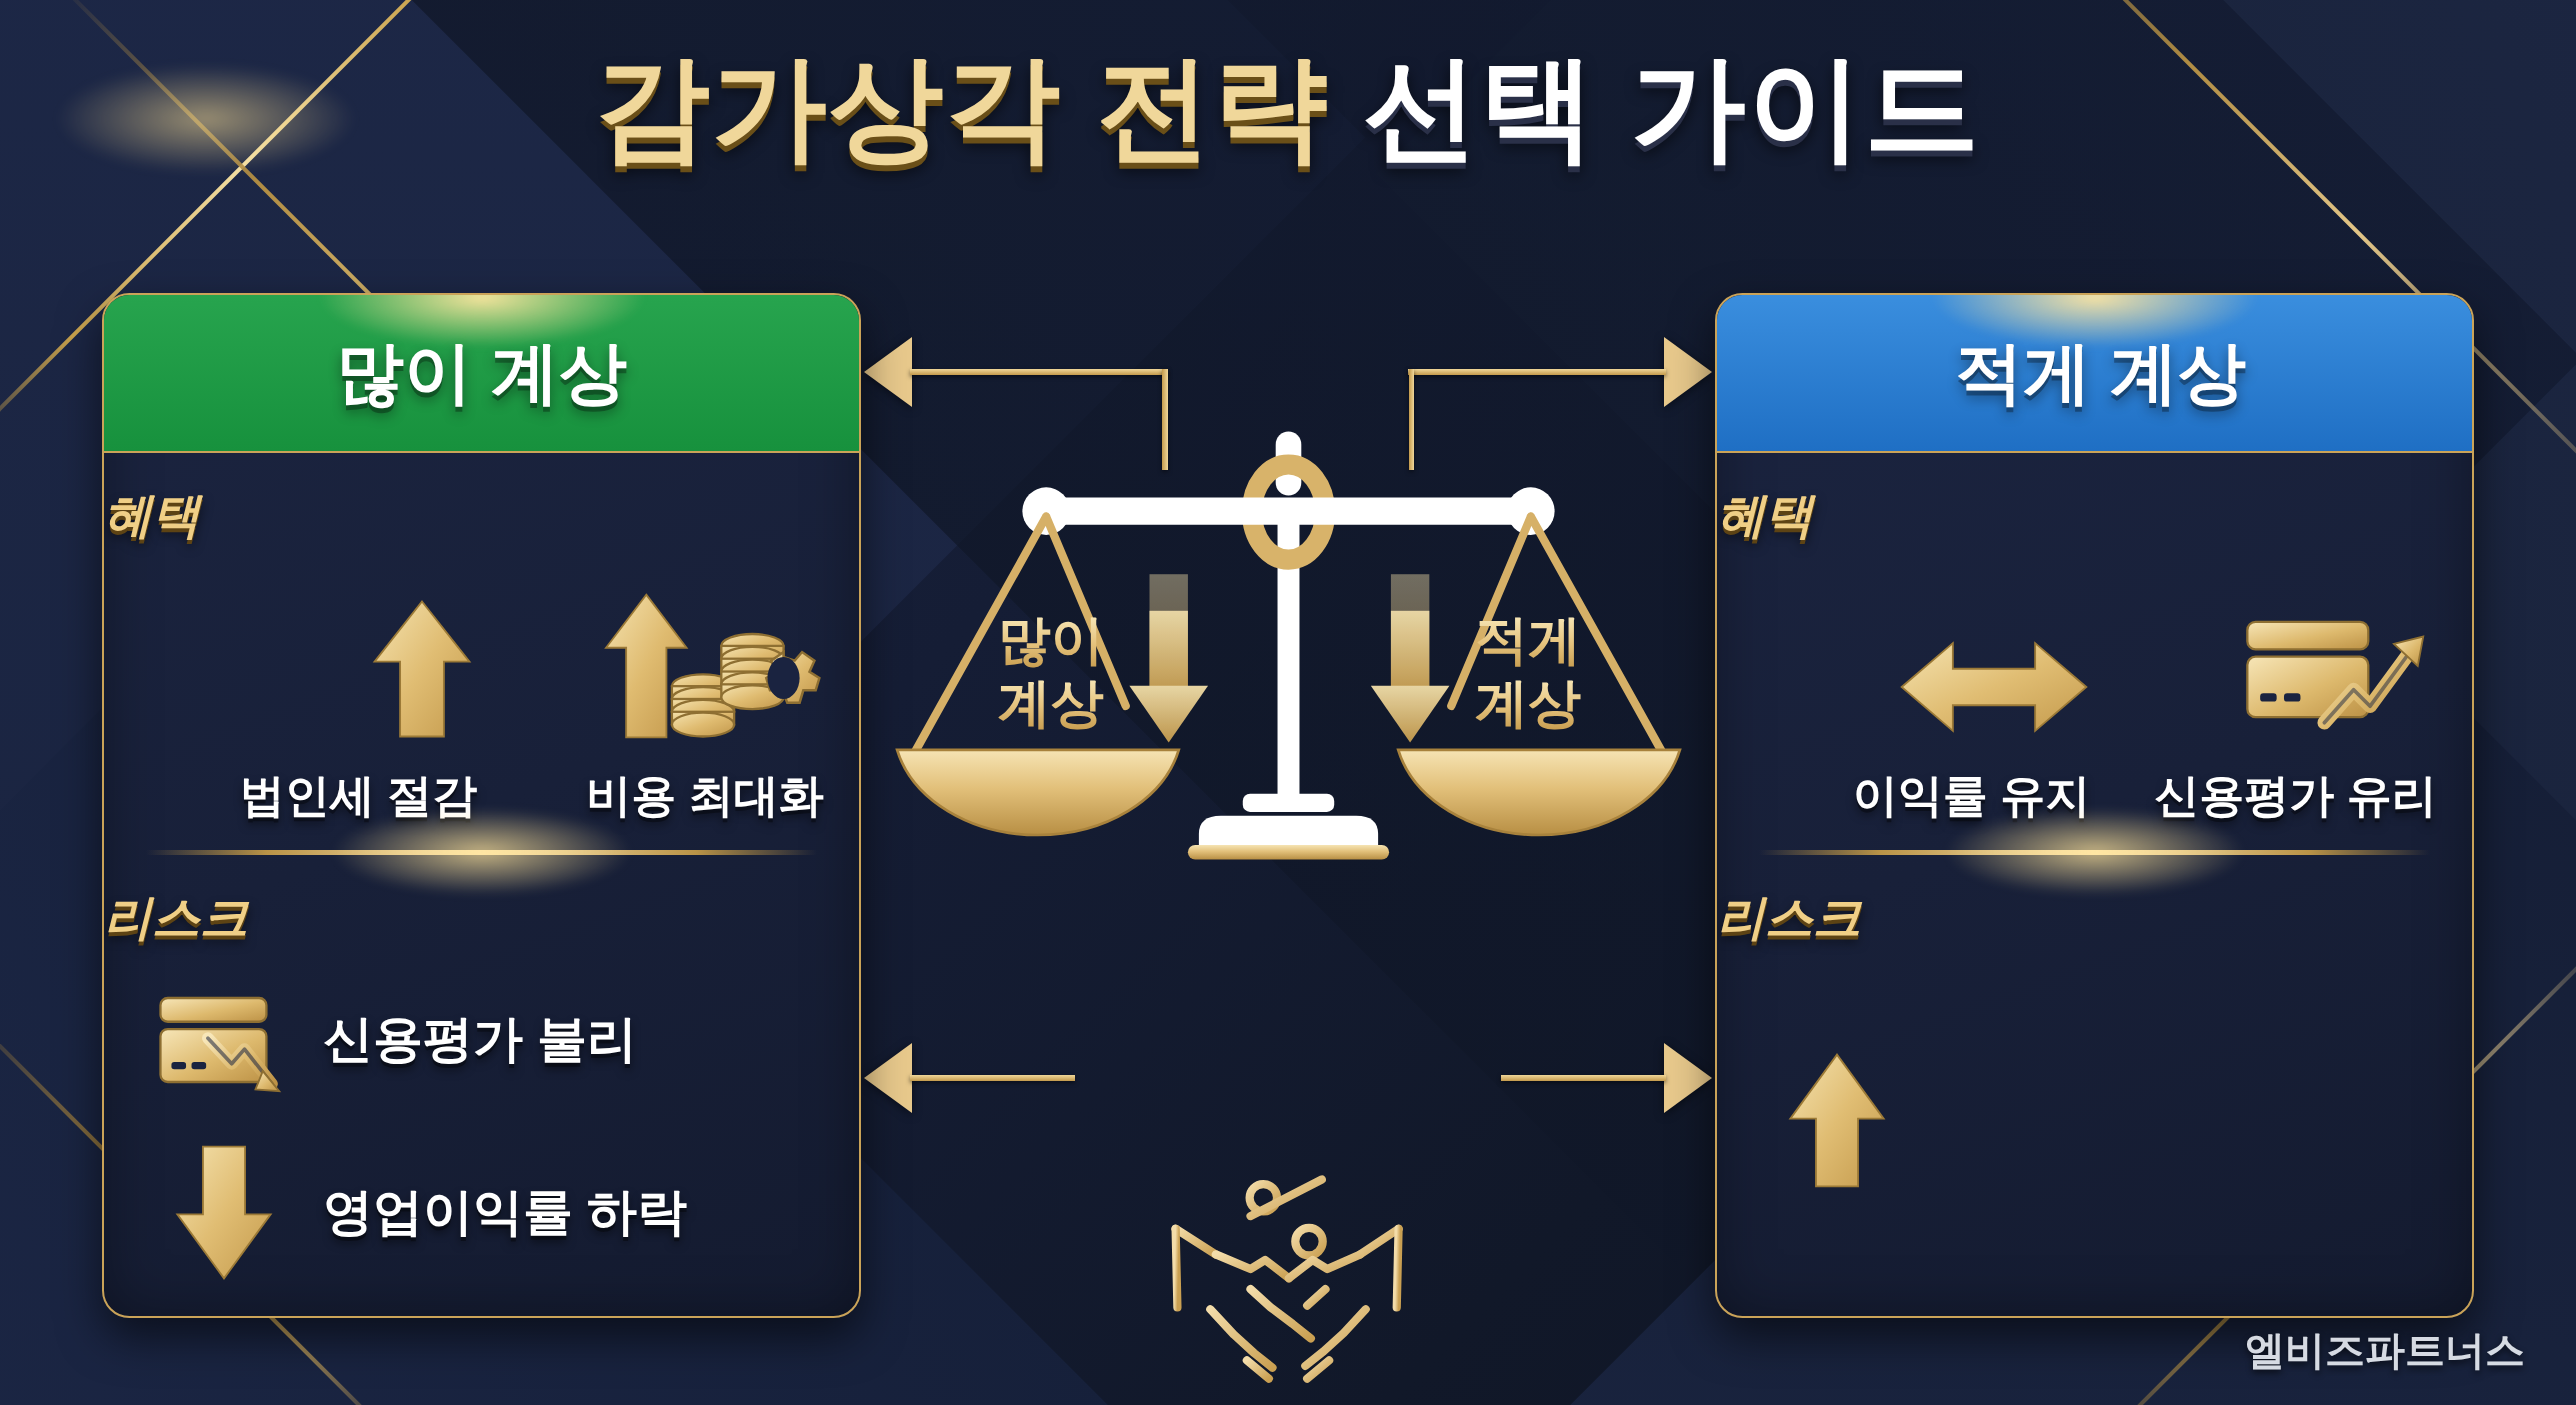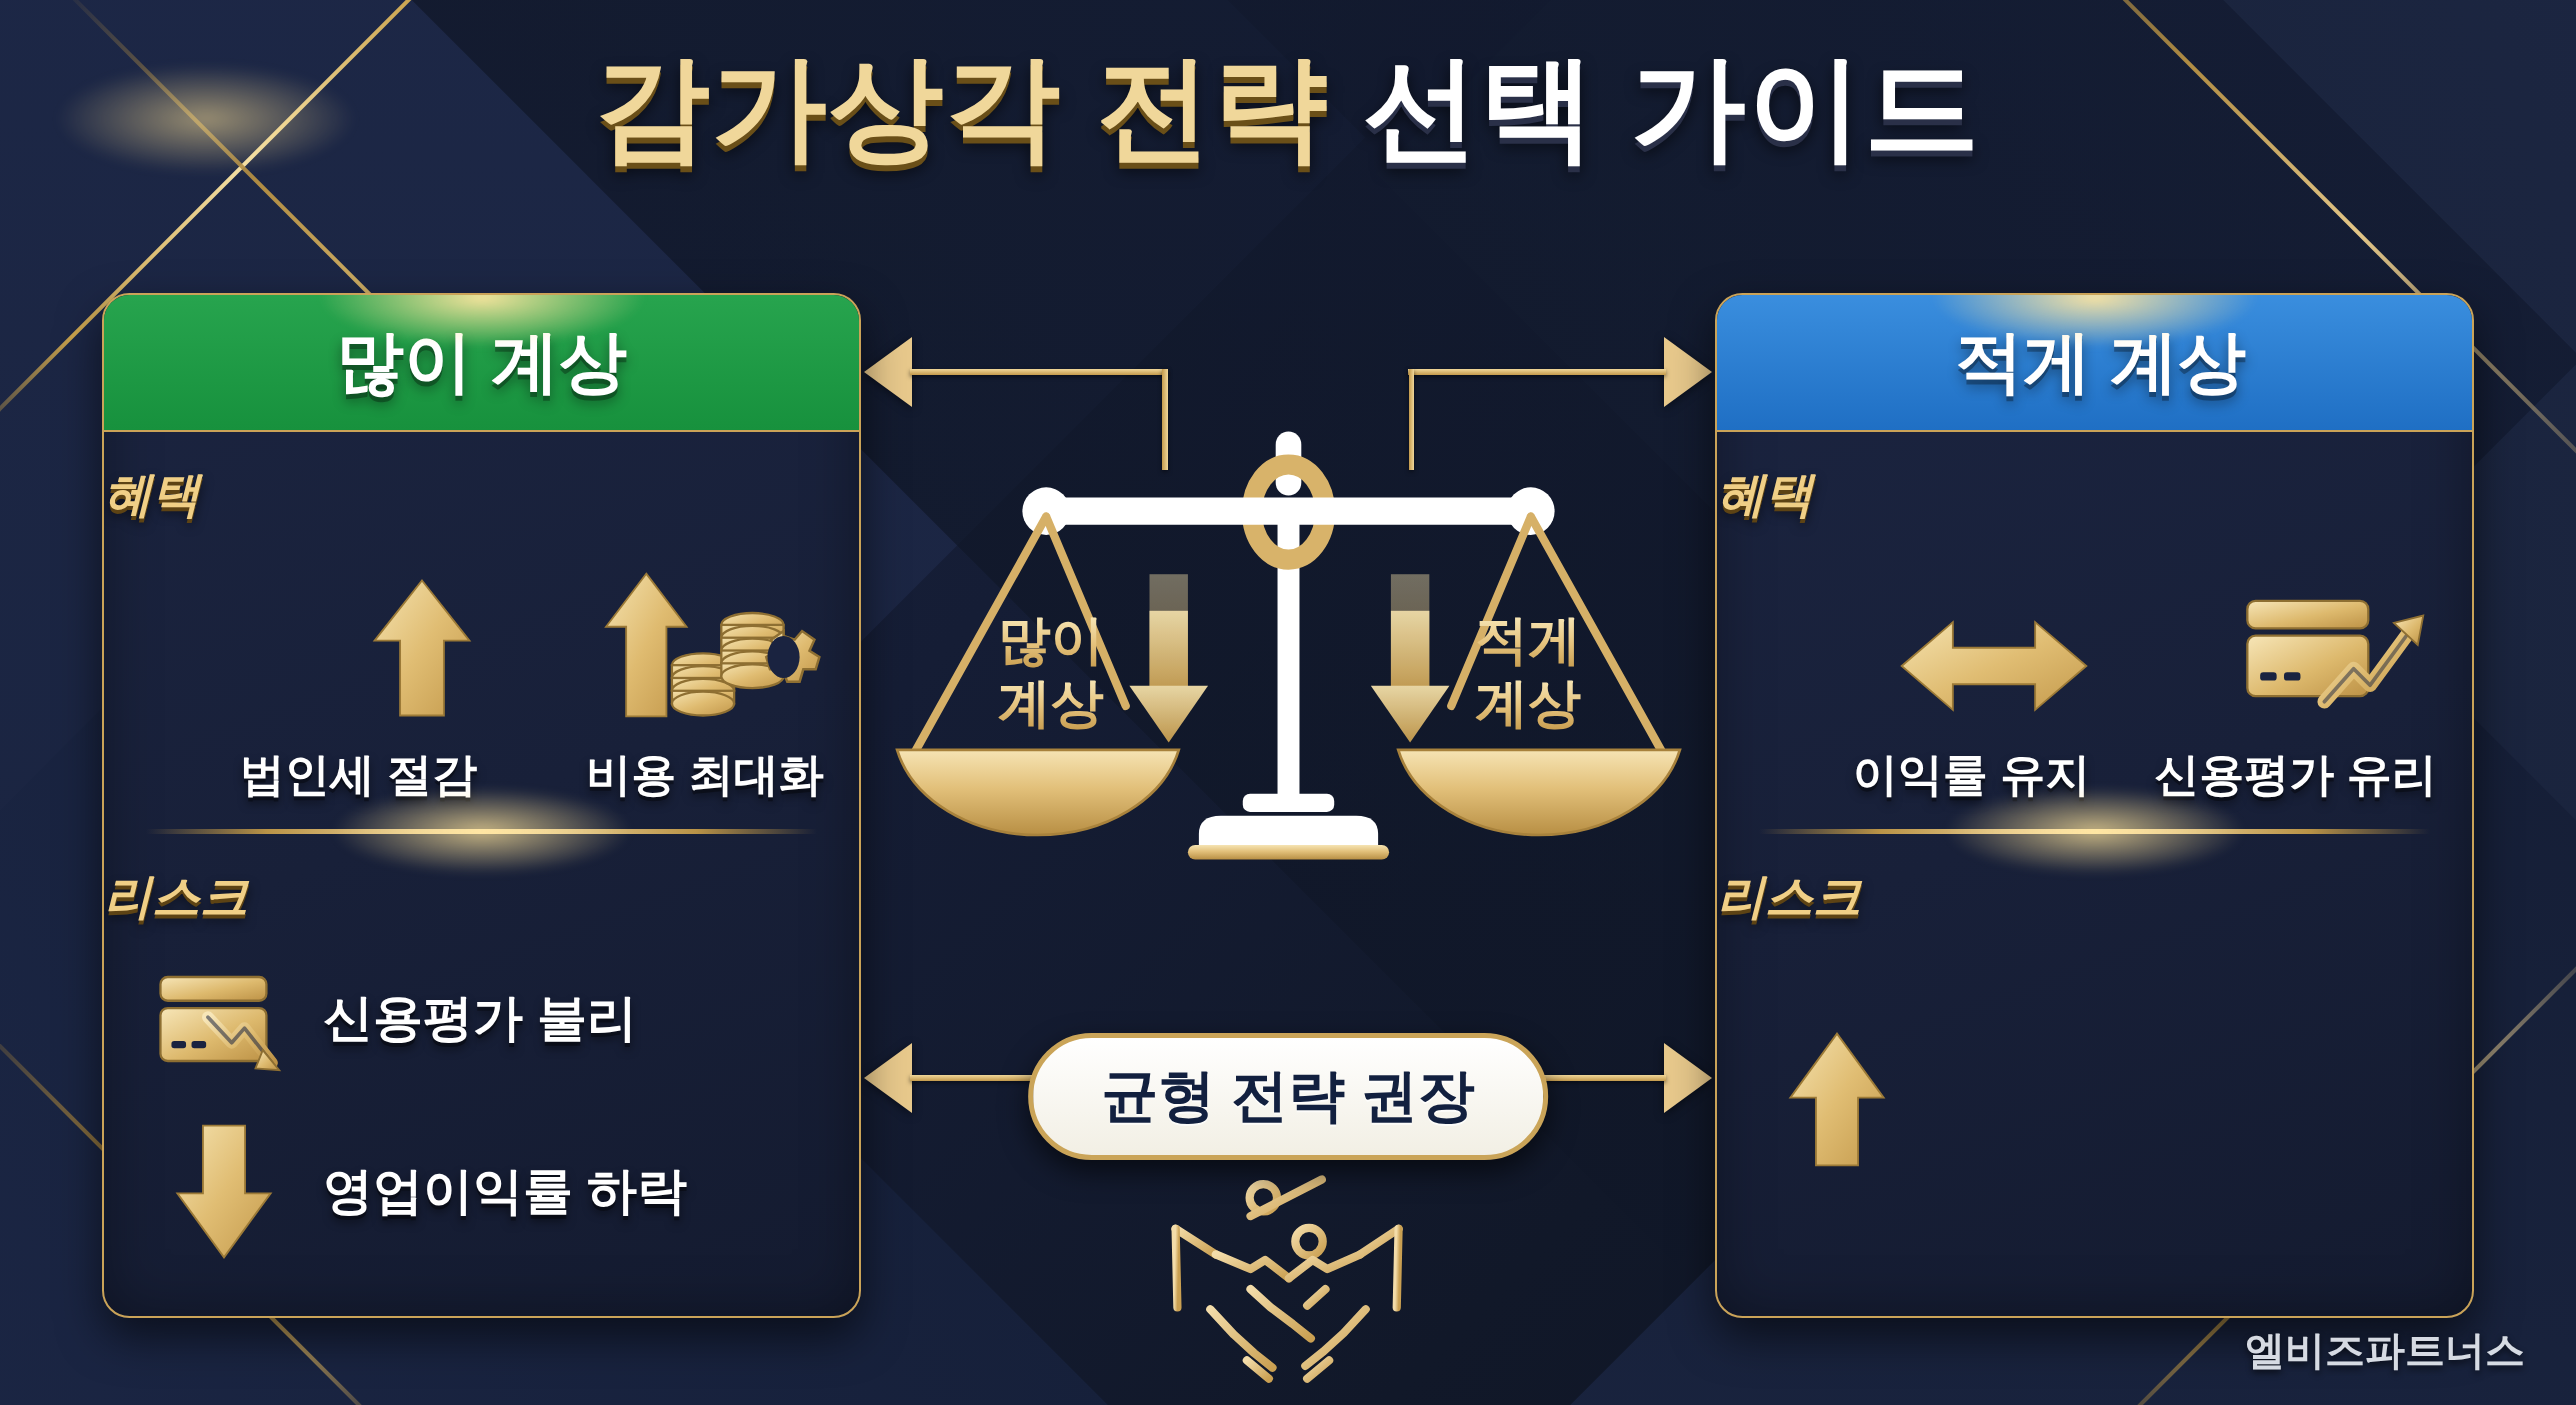--- a/index.html
+++ b/index.html
@@ -91,21 +91,21 @@
     border:2.7px solid #c7a busy;
     border:2.7px solid #caa358;
     border-radius:27.4px;
     background:linear-gradient(160deg,#1b2440 0%,#182039 50%,#141b30 100%);
     box-shadow:0 18.3px 44px rgba(0,0,0,.55), inset 0 0 55px rgba(0,0,0,.35);
     overflow:hidden; z-index:15;
   }
   .panel-left{ left:102px; }
   .panel-right{ right:102px; }
   .panel-head{
-    height:137px; display:flex; align-items:center; justify-content:center;
+    height:158px; display:flex; align-items:center; justify-content:center;
     font-size:68px; font-weight:bold; color:#fff;
     text-shadow:0 4.6px 0 rgba(0,0,0,.30), 0 7.3px 12.8px rgba(0,0,0,.45);
     border-bottom:2.7px solid #caa358;
     position:relative;
   }
   .head-green{ background:linear-gradient(180deg,#27a44e 0%,#17913d 100%); }
   .head-blue { background:linear-gradient(180deg,#3a8ede 0%,#1f6fc4 100%);padding-left:12px; }
   .head-glow{
     position:absolute; top:-48px; left:50%; transform:translateX(-50%);
     width:329px; height:101px; border-radius:50%;
@@ -466,21 +466,20 @@
           <path d="M583 392 L626 330 L540 330 Z" fill="url(#arrG)"></path>
         </g>
 
         <text x="190" y="300" text-anchor="middle" font-family="Liberation Sans, sans-serif" font-size="58" font-weight="bold" fill="url(#goldTxt)">많이</text>
         <text x="190" y="368" text-anchor="middle" font-family="Liberation Sans, sans-serif" font-size="58" font-weight="bold" fill="url(#goldTxt)">계상</text>
         <text x="712" y="300" text-anchor="middle" font-family="Liberation Sans, sans-serif" font-size="58" font-weight="bold" fill="url(#goldTxt)">적게</text>
         <text x="712" y="368" text-anchor="middle" font-family="Liberation Sans, sans-serif" font-size="58" font-weight="bold" fill="url(#goldTxt)">계상</text>
       </svg>
     </div>
 
-    <div class="badge">균형 전략 권장</div>
 
     <div class="hand">
       <svg width="265" height="220" viewBox="0 0 290 240">
         <defs>
             <linearGradient id="hg" x1="0" y1="0" x2="1" y2="1">
           <stop offset="0" stop-color="#f3dca9"></stop>
               <stop offset="1" stop-color="#cfa css"></stop>
           <stop offset="1" stop-color="#cfa a"></stop>
         </linearGradient>
         <linearGradient id="hg2" x1="0" y1="0" x2="1" y2="1">

